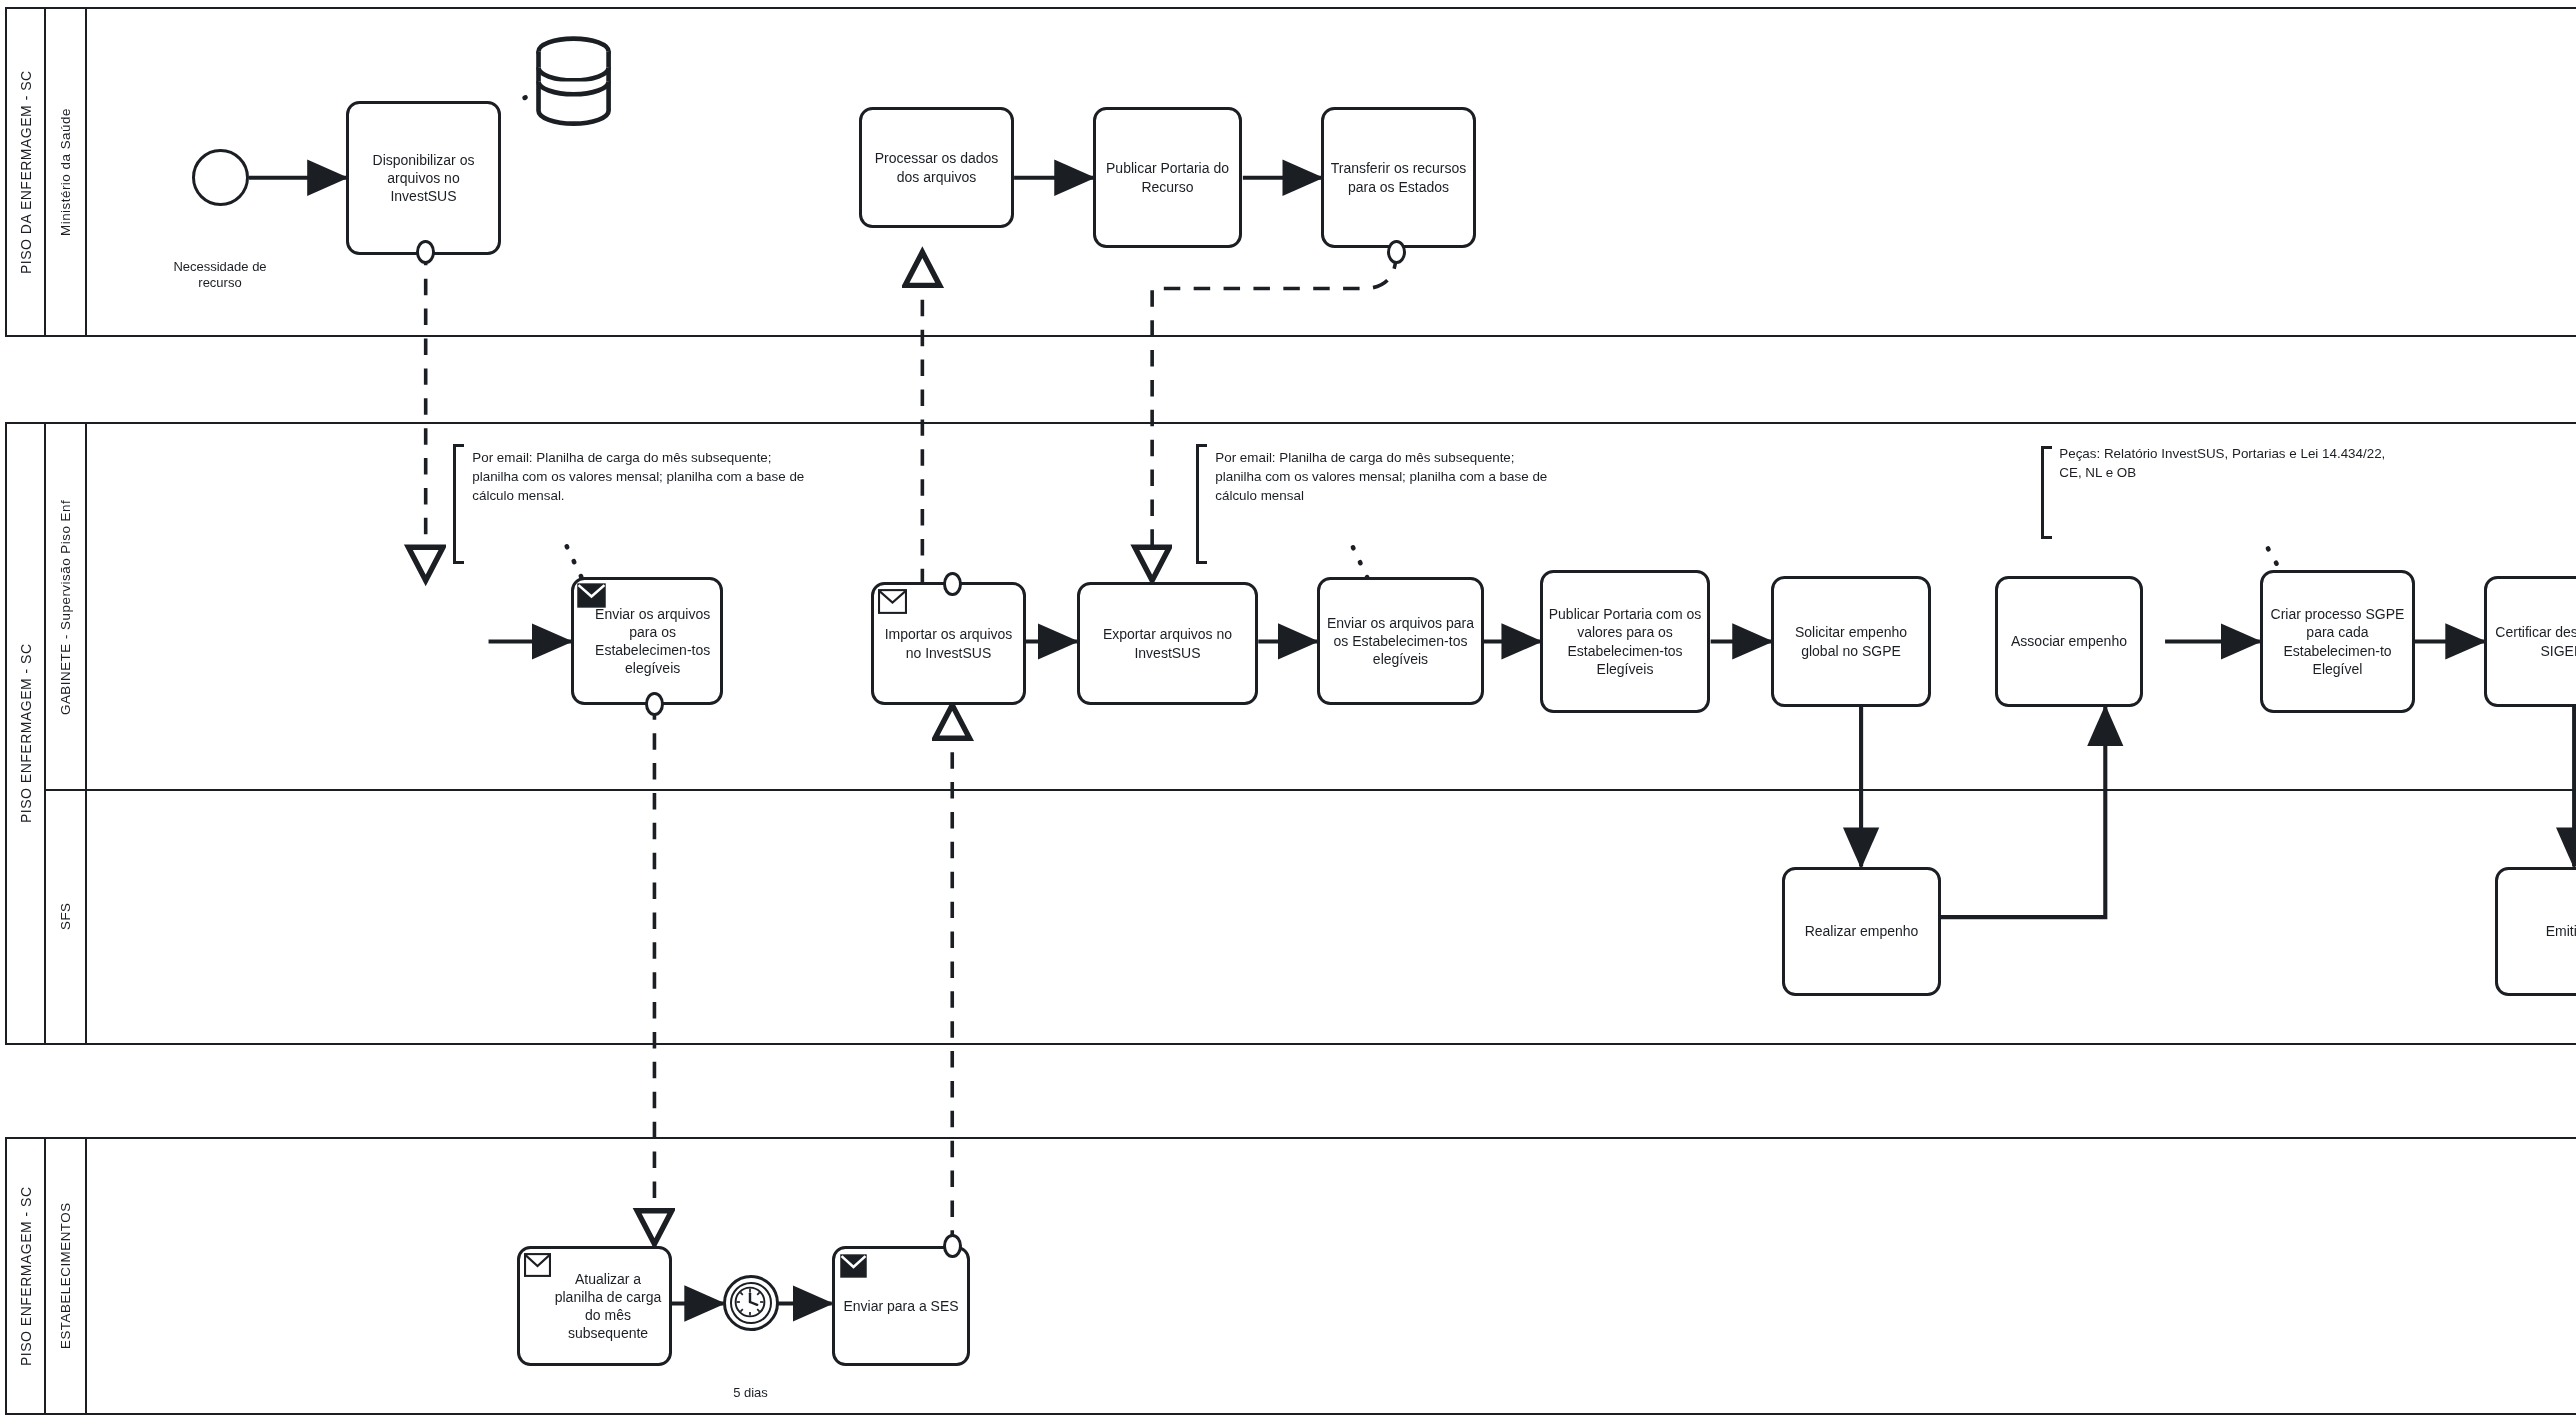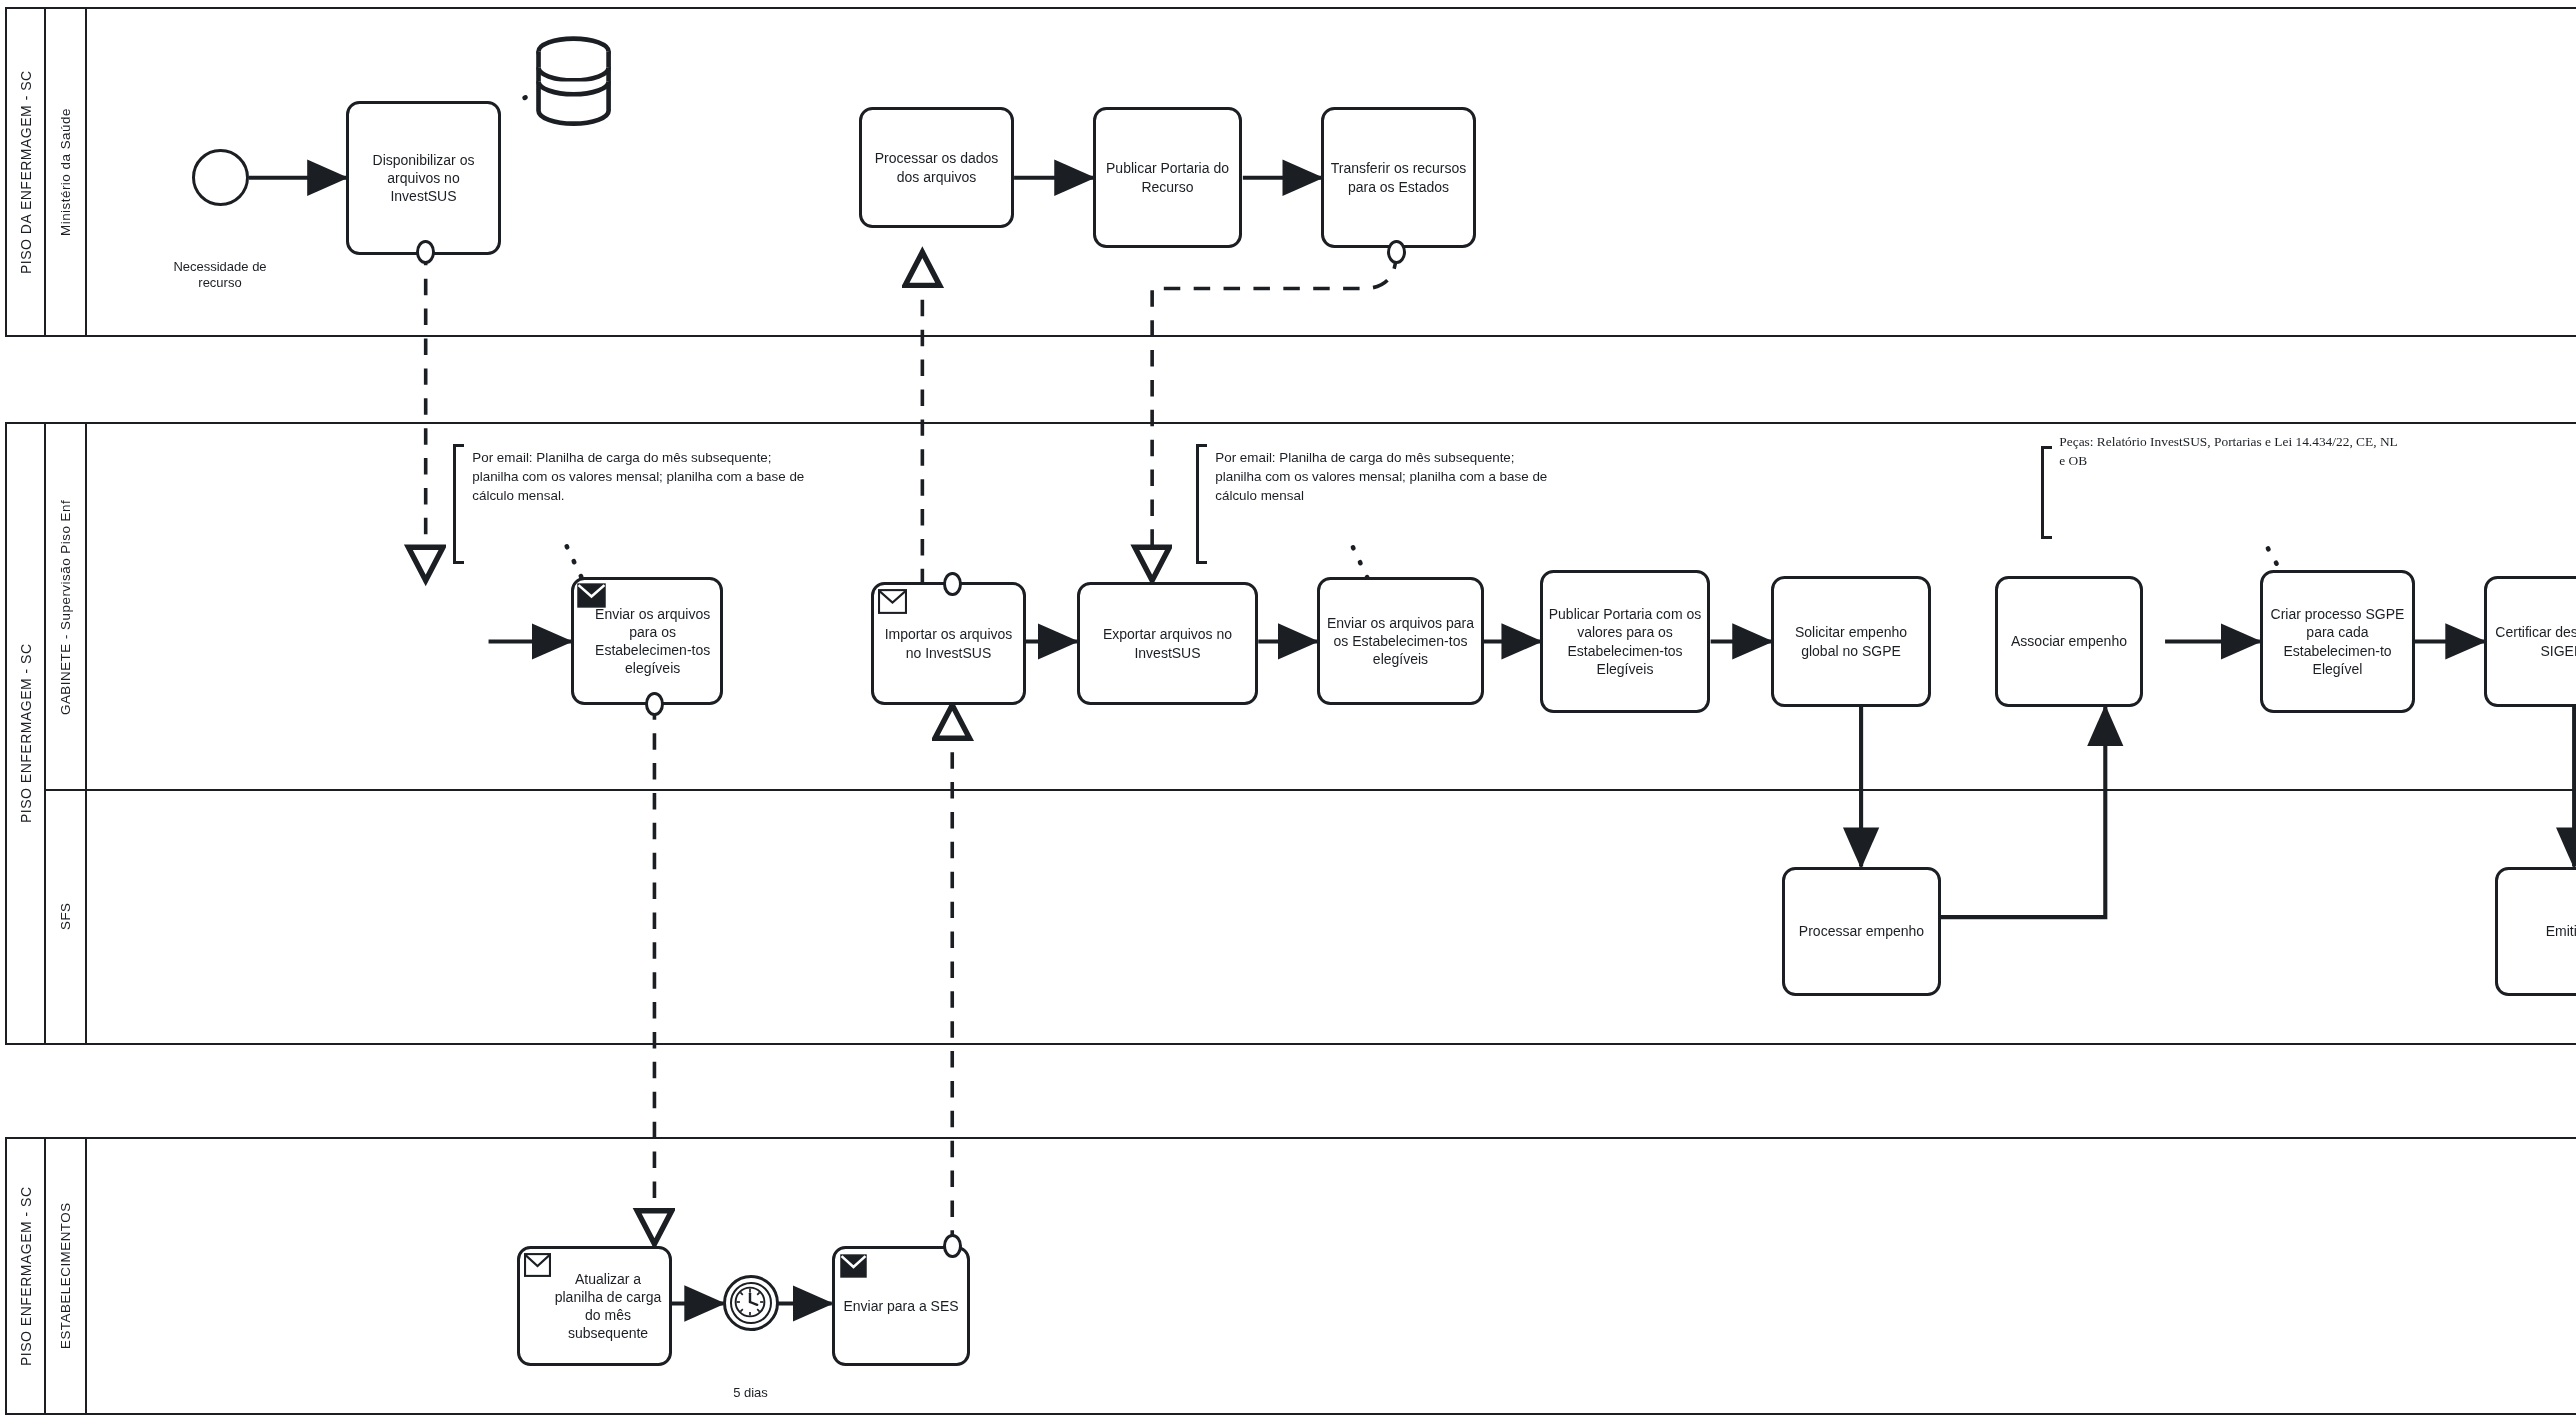--- a/index.html
+++ b/index.html
@@ -237,21 +237,21 @@
 
   <div class="task" style="left:2260px;top:570px;width:155px;height:143px;">
     <span class="lbl">Criar processo SGPE para cada Estabelecimen-to Elegível</span>
   </div>
 
   <div class="task" style="left:2484px;top:576px;width:155px;height:131px;">
     <span class="lbl">Certificar despesa no SIGEF</span>
   </div>
 
   <div class="task" style="left:1782px;top:867px;width:159px;height:129px;">
-    <span class="lbl">Processar empenho</span>
+    <span class="lbl">Realizar empenho</span>
   </div>
 
   <div class="task" style="left:2495px;top:867px;width:159px;height:129px;">
     <span class="lbl">Emitir NL</span>
   </div>
 
   <div class="task" style="left:517px;top:1246px;width:155px;height:120px;padding-left:24px;">
     <span class="env" style="left:4.1px;top:4.1px;width:27px;height:24px;">
       <svg width="27" height="24" viewBox="0 0 52 46">
         <rect x="2" y="2" width="48" height="42" fill="#ffffff" stroke="#1b1f24" stroke-width="4"></rect>
@@ -275,21 +275,21 @@
   <div class="annot" style="left:463px;top:448px;width:350px;">
     <span>Por email: Planilha de carga do mês subsequente; planilha com os valores mensal; planilha com a base de cálculo mensal.</span>
   </div>
 
   <div class="annot-br" style="left:1196px;top:444px;height:120px;"></div>
   <div class="annot" style="left:1206px;top:448px;width:350px;">
     <span>Por email: Planilha de carga do mês subsequente; planilha com os valores mensal; planilha com a base de cálculo mensal</span>
   </div>
 
   <div class="annot-br" style="left:2041px;top:446px;height:93px;"></div>
-  <div class="annot" style="left:2050px;top:432px;width:355px;font-family:Liberation Serif, serif;">
+  <div class="annot" style="left:2050px;top:444px;width:355px;">
     <span>Peças: Relatório InvestSUS, Portarias e Lei 14.434/22, CE, NL e OB</span>
   </div>
 
   <div class="evt" style="left:416px;top:240px;width:18.5px;height:24px;border:3.1px solid #1b1f24;background:#fff;"></div>
   <div class="evt" style="left:1387px;top:240px;width:18.5px;height:24px;border:3.1px solid #1b1f24;background:#fff;"></div>
   <div class="evt" style="left:645px;top:692px;width:18.5px;height:24px;border:3.1px solid #1b1f24;background:#fff;"></div>
   <div class="evt" style="left:943px;top:572px;width:18.5px;height:24px;border:3.1px solid #1b1f24;background:#fff;"></div>
 
   <div class="evt" style="left:943px;top:1234px;width:18.5px;height:24px;border:3.1px solid #1b1f24;background:#fff;"></div>
 

